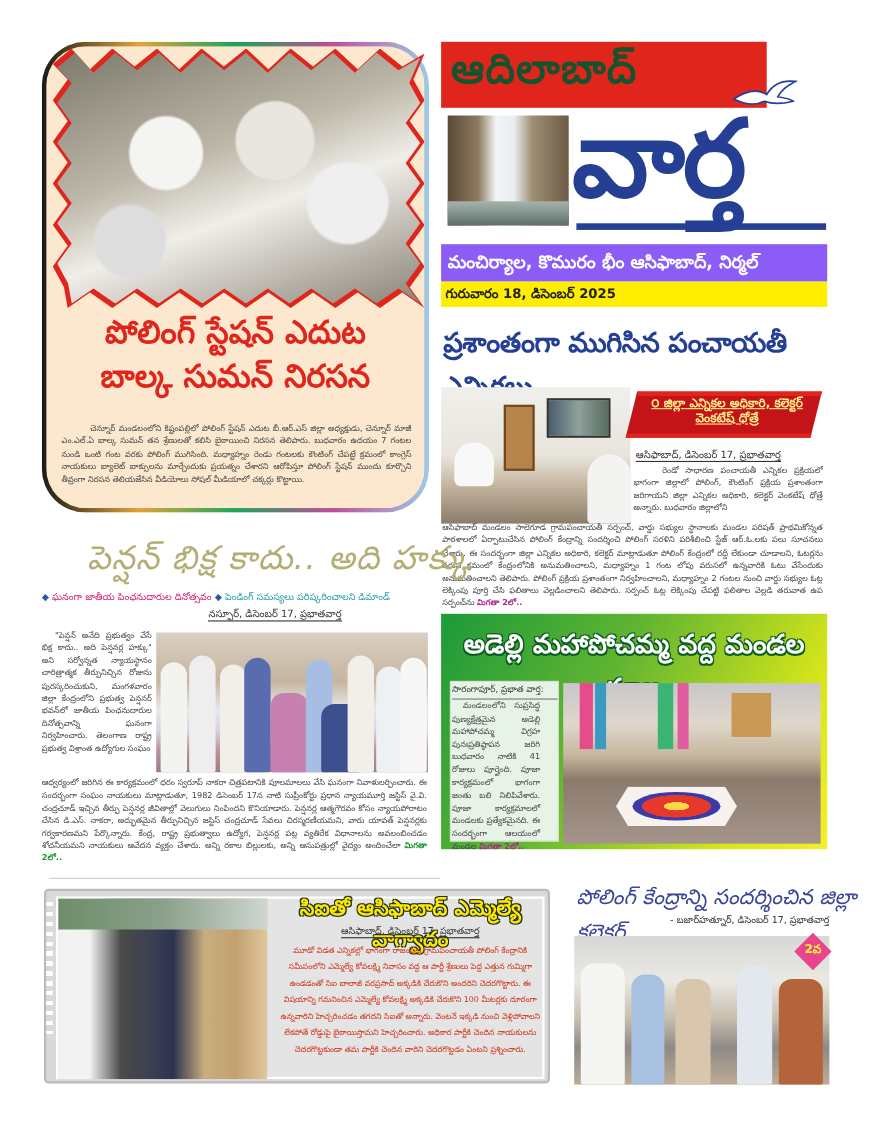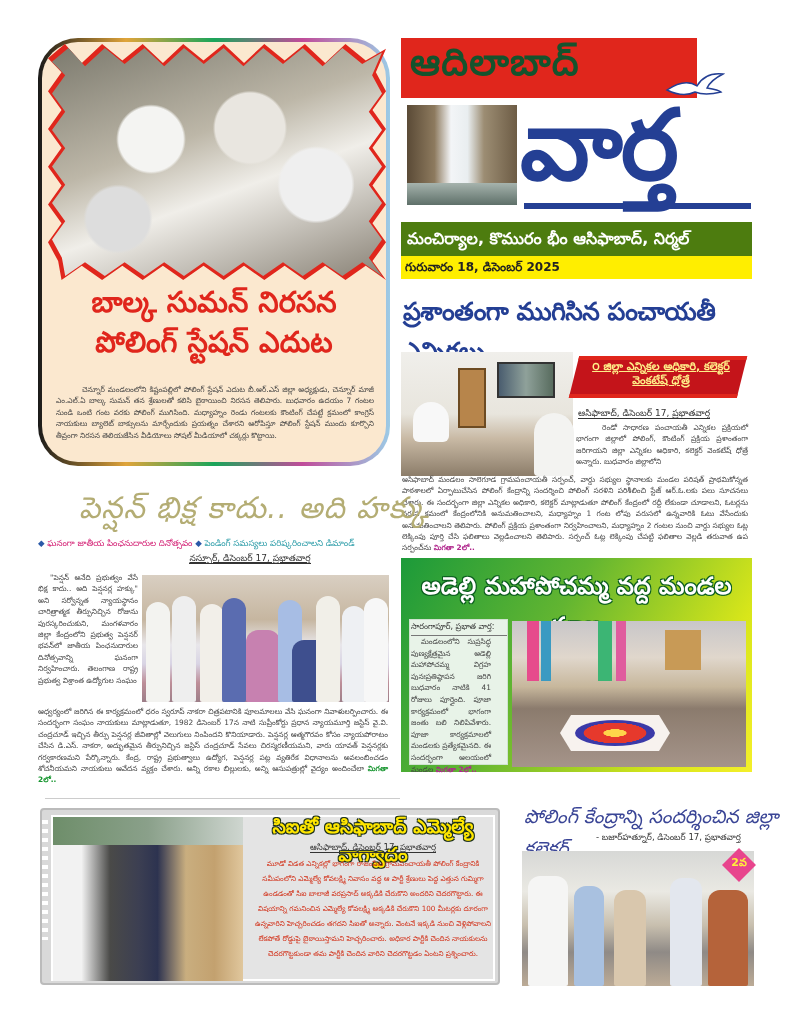--- a/index.html
+++ b/index.html
@@ -27,21 +27,21 @@
   
   #mast-red { left:401px; top:38px; width:296px; height:60px; background:#e0261c; }
   #mast-red-text { left:410px; top:40px; color:#14532d; font-weight:bold; font-size:38px; letter-spacing:1px; }
   #mast-bird { left:665px; top:70px; width:60px; height:30px; }
   #mast-photo { left:407px; top:105px; width:110px; height:100px;
        background:linear-gradient(90deg,#5a4a36 0%,#8d7a5e 25%,#f3f5f7 40%,#e9eef0 55%,#9c8d73 70%,#6d5c45 100%);
        }
   #mast-photo::after { content:""; position:absolute; left:0; bottom:0; width:100%; height:22px; background:linear-gradient(#a6b3ad,#5e7069); }
   #mast-varta { left:520px; top:95px; color:#243f94; font-weight:bold; font-size:98px; line-height:100px; letter-spacing:-2px; }
   #mast-underline { left:524px; top:203px; width:227px; height:6px; background:#243f94; }
-  #mast-district { left:401px; top:222px; width:351px; height:34px; background:#4d7c0f; color:#fff; font-size:16px; font-weight:bold; line-height:34px; padding-left:6px; }
+  #mast-district { left:401px; top:222px; width:351px; height:34px; background:#8b5cf6; color:#fff; font-size:16px; font-weight:bold; line-height:34px; padding-left:6px; }
   #mast-date { left:401px; top:256px; width:351px; height:23px; background:#ffee00; color:#222; font-size:12px; font-weight:bold; line-height:23px; padding-left:4px; }
 
   
   #s2-headline { left:403px; top:292px; width:360px; color:#243f94; font-weight:bold; font-size:25px; line-height:40px; letter-spacing:-0.5px; }
   #s2-photo { left:401px; top:352px; width:172px; height:124px; background:
       linear-gradient(180deg,#f0efeb 0%,#e8e5dd 50%,#c8b9a4 70%,#8c7d6a 100%); }
   #s2-screen { left:497px; top:362px; width:58px; height:36px; background:linear-gradient(90deg,#4a5d6f,#8fa19a,#586c5e); border:2px solid #333; }
   #s2-door { left:458px; top:368px; width:28px; height:60px; background:#b7854b; border:2px solid #6d4b22; }
   #s2-person { left:413px; top:402px; width:36px; height:40px; background:#f8f8f8; border-radius:18px 18px 6px 6px; }
   #s2-person2 { left:534px; top:413px; width:40px; height:63px; background:#f3f3f1; border-radius:20px 20px 4px 4px; }
@@ -54,21 +54,21 @@
   .more { color:#b0268c; font-weight:bold; }
   .more-green { color:#16952e; font-weight:bold; }
 
   
   #s3-headline { left:34px; top:488px; width:360px; color:#b4ad74; font-size:30px; line-height:40px; font-style:italic; letter-spacing:1px;margin-left:45px; }
   #s3-sub { left:38px; top:537px; width:360px; font-size:8.6px; line-height:12px; }
   #s3-sub .b1 { color:#d2186f; }
   #s3-sub .b2 { color:#2b9ca8; }
   #s3-sub .dot { color:#2a59a8; }
   #s3-dateline { left:150px; top:553px; width:200px; font-size:9px; color:#333; text-align:center; }
-  #s3-dateline span { border-bottom:1px solid #333;text-decoration:underline; }
+  #s3-dateline span { border-bottom:1px solid #333; }
   #s3-body-a { left:38px; top:572px; width:100px; font-size:7.4px; line-height:11.4px; color:#444; text-align:justify; text-indent:12px; }
   #s3-photo { left:142px; top:575px; width:247px; height:127px;
       background:linear-gradient(180deg,#d9cfc2 0%,#c6b6a0 35%,#e8e6ea 55%,#d8d4e4 70%,#bd8e98 85%,#9c7e88 100%); }
   .ppl { position:absolute; bottom:0; width:24px; border-radius:12px 12px 2px 2px; }
   #s3-body-b { left:38px; top:706px; width:350px; font-size:7.4px; line-height:11.4px; color:#444; text-align:justify; }
   #s3-rule { left:45px; top:798px; width:355px; height:1px; background:#ccc; }
 
   
   #s4 { left:401px; top:558px; width:351px; height:214px; background:linear-gradient(120deg,#1c9a3a 0%,#62b531 40%,#d8e61a 80%,#f4ef2a 100%); }
   #s4-headline { left:401px; top:566px; width:351px; text-align:center; color:#fff; font-weight:bold; font-size:24px; line-height:40px; text-shadow:1px 1px 0 #0b5d1f, -1px -1px 0 #0b5d1f, 1px -1px 0 #0b5d1f, -1px 1px 0 #0b5d1f; }
@@ -92,36 +92,36 @@
   #s5-photo { left:53px; top:817px; width:190px; height:164px;
       background:linear-gradient(90deg,#f2f2f2 0%,#f2f2f2 15%,#4a4a48 30%,#3c3f52 45%,#2d3350 55%,#c9ae7f 70%,#c3a16f 85%,#e0c79d 100%); }
   #s5-photo-sky { left:53px; top:817px; width:190px; height:28px; background:linear-gradient(90deg,#6e8e6a,#8aa08a,#cfd6d0); }
   #s5-headline { left:248px; top:812px; width:250px; text-align:center; color:#ffe600; font-weight:bold; font-size:19px; line-height:28px; text-shadow:1px 1px 0 #1a2e1a, -1px -1px 0 #1a2e1a, 1px -1px 0 #1a2e1a, -1px 1px 0 #1a2e1a; }
   #s5-dateline { left:248px; top:842px; width:250px; text-align:center; font-size:8.6px; color:#333; }
   #s5-dateline span { border-bottom:1px solid #333; }
   #s5-body { left:254px; top:856px; width:238px; font-size:7.2px; line-height:15px; color:#d23018; text-align:center; }
 
   
   #s6-headline { left:524px; top:800px; width:262px; color:#3a4596; font-size:19px; line-height:32px; font-style:italic; }
-  #s6-dateline { left:596px; top:832px; width:158px; text-align:left; font-size:8.6px; color:#333; border-bottom:1px solid #999; padding-bottom:17px; }
+  #s6-dateline { left:596px; top:832px; width:158px; text-align:right; font-size:8.6px; color:#333; border-bottom:1px solid #999; padding-bottom:17px; }
   #s6-photo { left:522px; top:851px; width:232px; height:135px;
       background:linear-gradient(180deg,#d7d8d6 0%,#eae9e3 30%,#c8bfae 55%,#8f8a86 75%,#bcab96 100%); }
   #s6-badge { left:727px; top:853px; width:24px; height:24px; background:#e8458d; transform:rotate(45deg); }
   #s6-badge-text { left:727px; top:856px; width:24px; text-align:center; color:#fff23a; font-weight:bold; font-size:11px; }
   #s6-holes { left:503px; top:860px; width:6px; height:120px; background:repeating-linear-gradient(#fff 0 4px, transparent 4px 9px); }
 </style>
 </head>
 <body>
 
 <div id="s1" class="abs">
   <div id="s1-photo-border" class="abs"></div>
   <div id="s1-photo" class="abs"></div>
   <div id="s1-headline" class="abs">
+    <div>పోలింగ్ స్టేషన్ ఎదుట</div>
     <div>బాల్క సుమన్ నిరసన</div>
-    <div>పోలింగ్ స్టేషన్ ఎదుట</div>
   </div>
   <div id="s1-body" class="abs">చెన్నూర్ మండలంలోని కిష్టంపల్లిలో పోలింగ్ స్టేషన్ ఎదుట బీ.ఆర్.ఎస్ జిల్లా అధ్యక్షుడు, చెన్నూర్ మాజీ ఎం.ఎల్.ఏ బాల్క సుమన్ తన శ్రేణులతో కలిసి బైఠాయించి నిరసన తెలిపారు. బుధవారం ఉదయం 7 గంటల నుండి ఒంటి గంట వరకు పోలింగ్ ముగిసింది. మధ్యాహ్నం రెండు గంటలకు కౌంటింగ్ చేపట్టే క్రమంలో కాంగ్రెస్ నాయకులు బ్యాలెట్ బాక్సులను మార్చేందుకు ప్రయత్నం చేశారని ఆరోపిస్తూ పోలింగ్ స్టేషన్ ముందు కూర్చొని తీవ్రంగా నిరసన తెలియజేసిన వీడియోలు సోషల్ మీడియాలో చక్కర్లు కొట్టాయి.</div>
 </div>
 
 <div id="mast-red" class="abs"></div>
 <div id="mast-red-text" class="abs">ఆదిలాబాద్</div>
 <svg id="mast-bird" class="abs" viewBox="0 0 60 30">
   <path d="M2 20 Q20 8 32 16 Q40 2 58 4 Q46 10 42 18 Q54 20 56 22 Q40 26 30 22 Q18 28 2 20 Z" fill="#fff" stroke="#243f94" stroke-width="1.5"></path>
 </svg>
 <div id="mast-photo" class="abs"></div>

